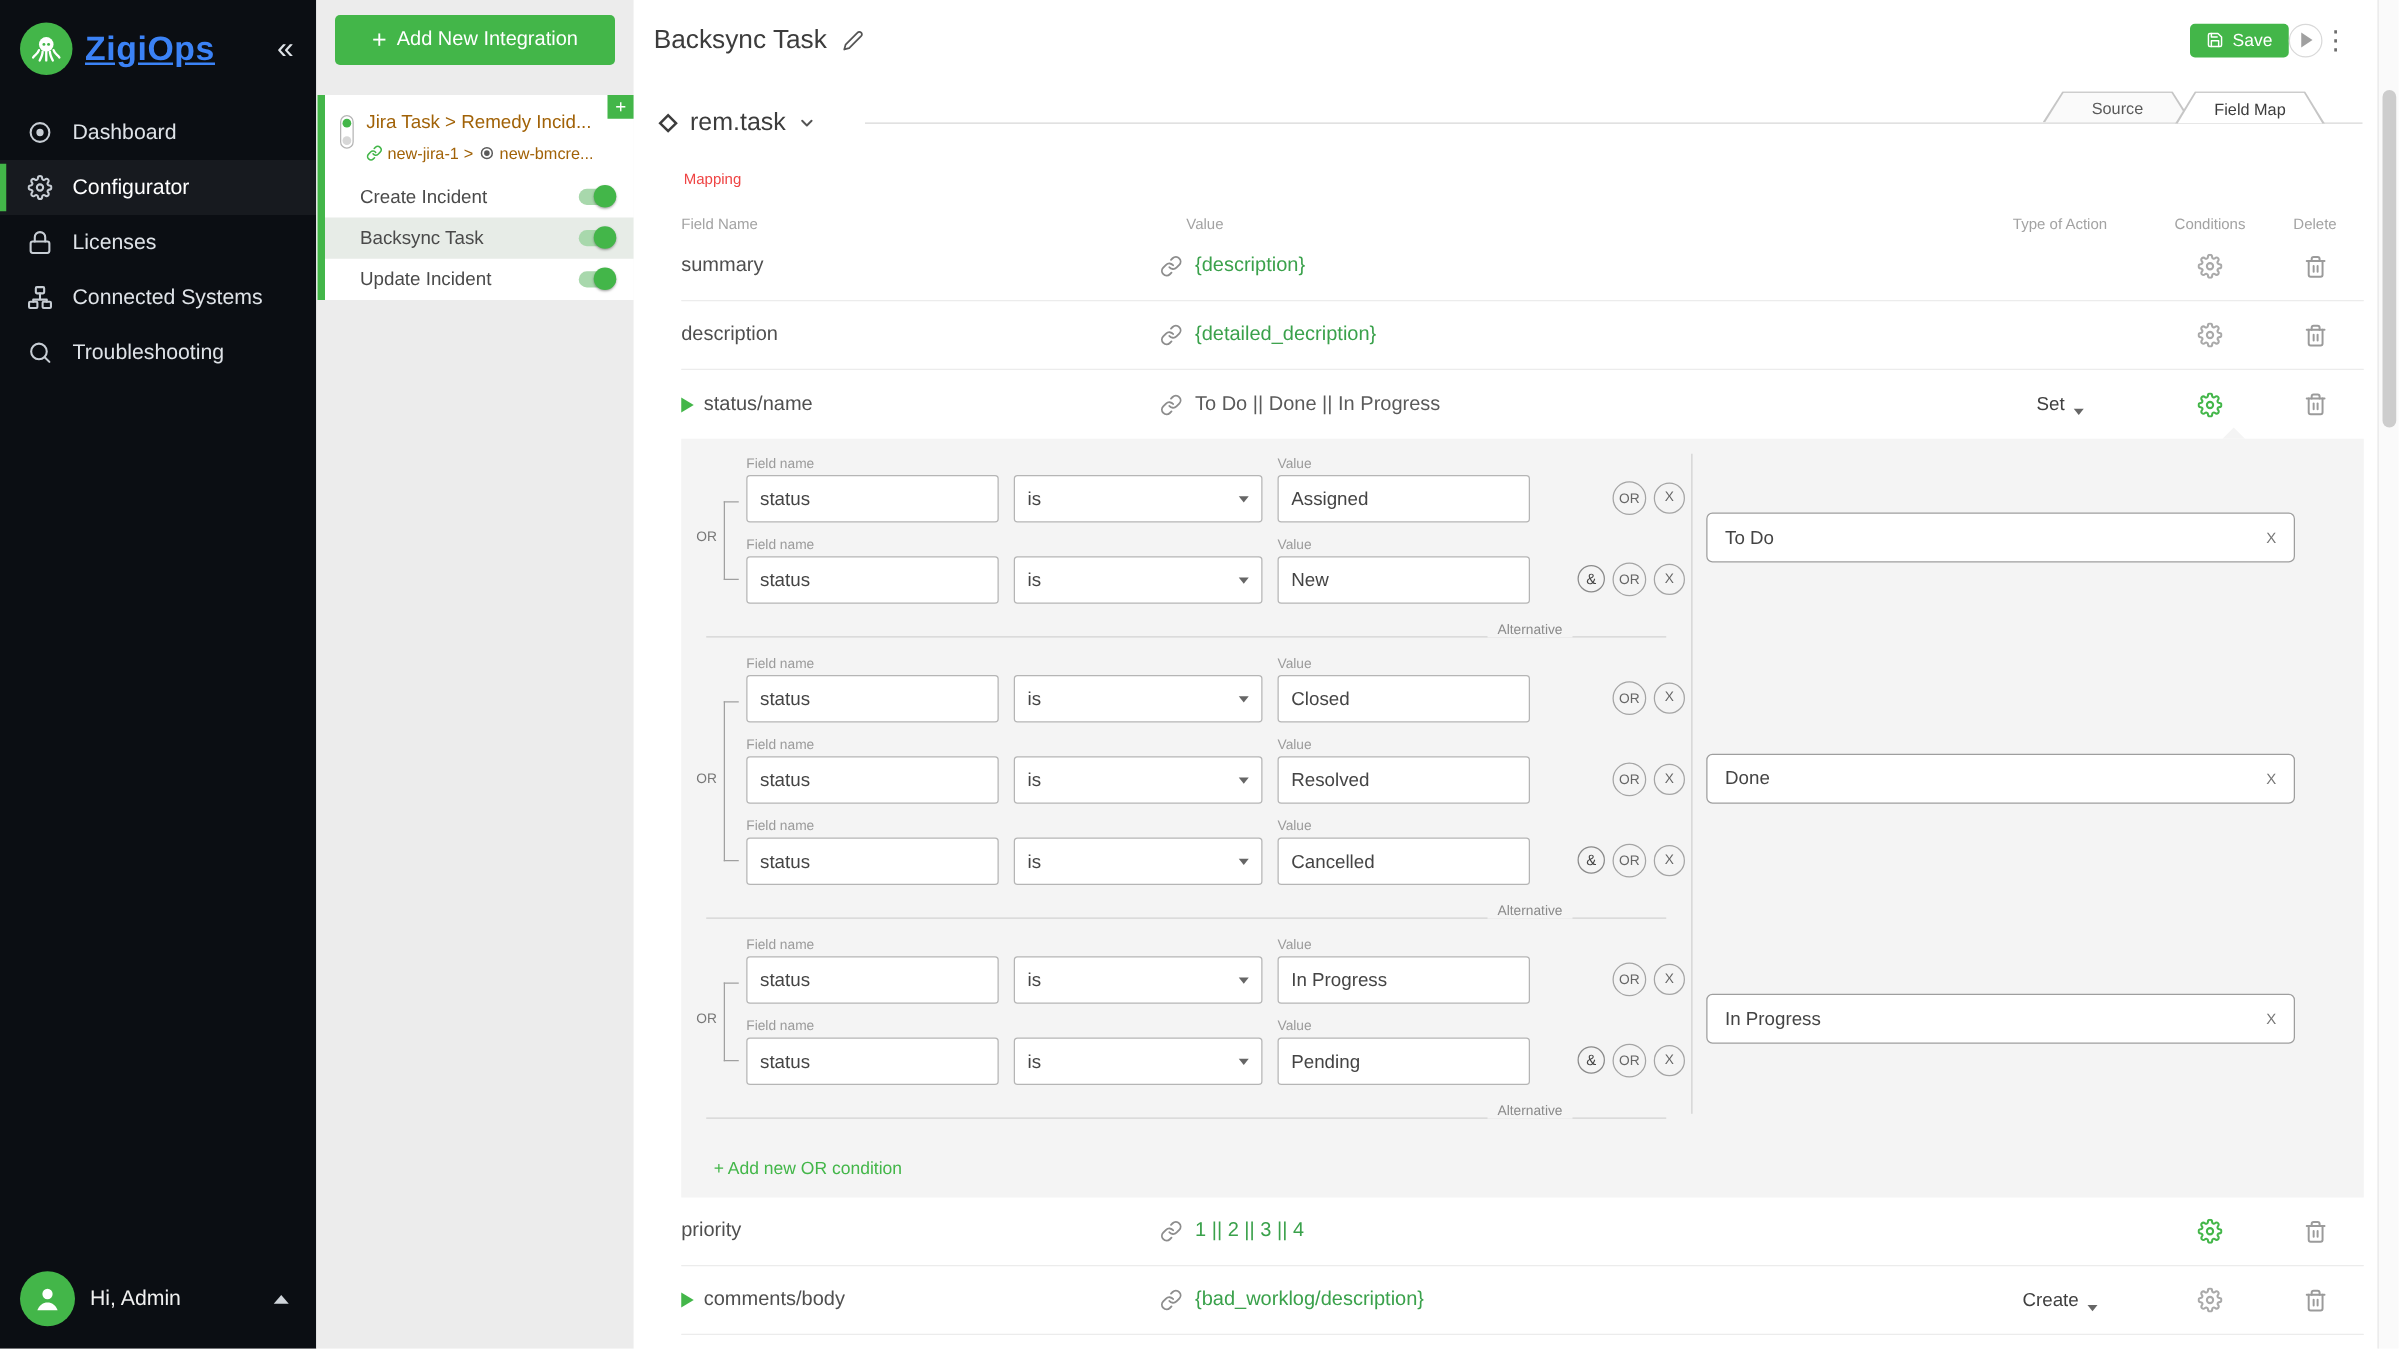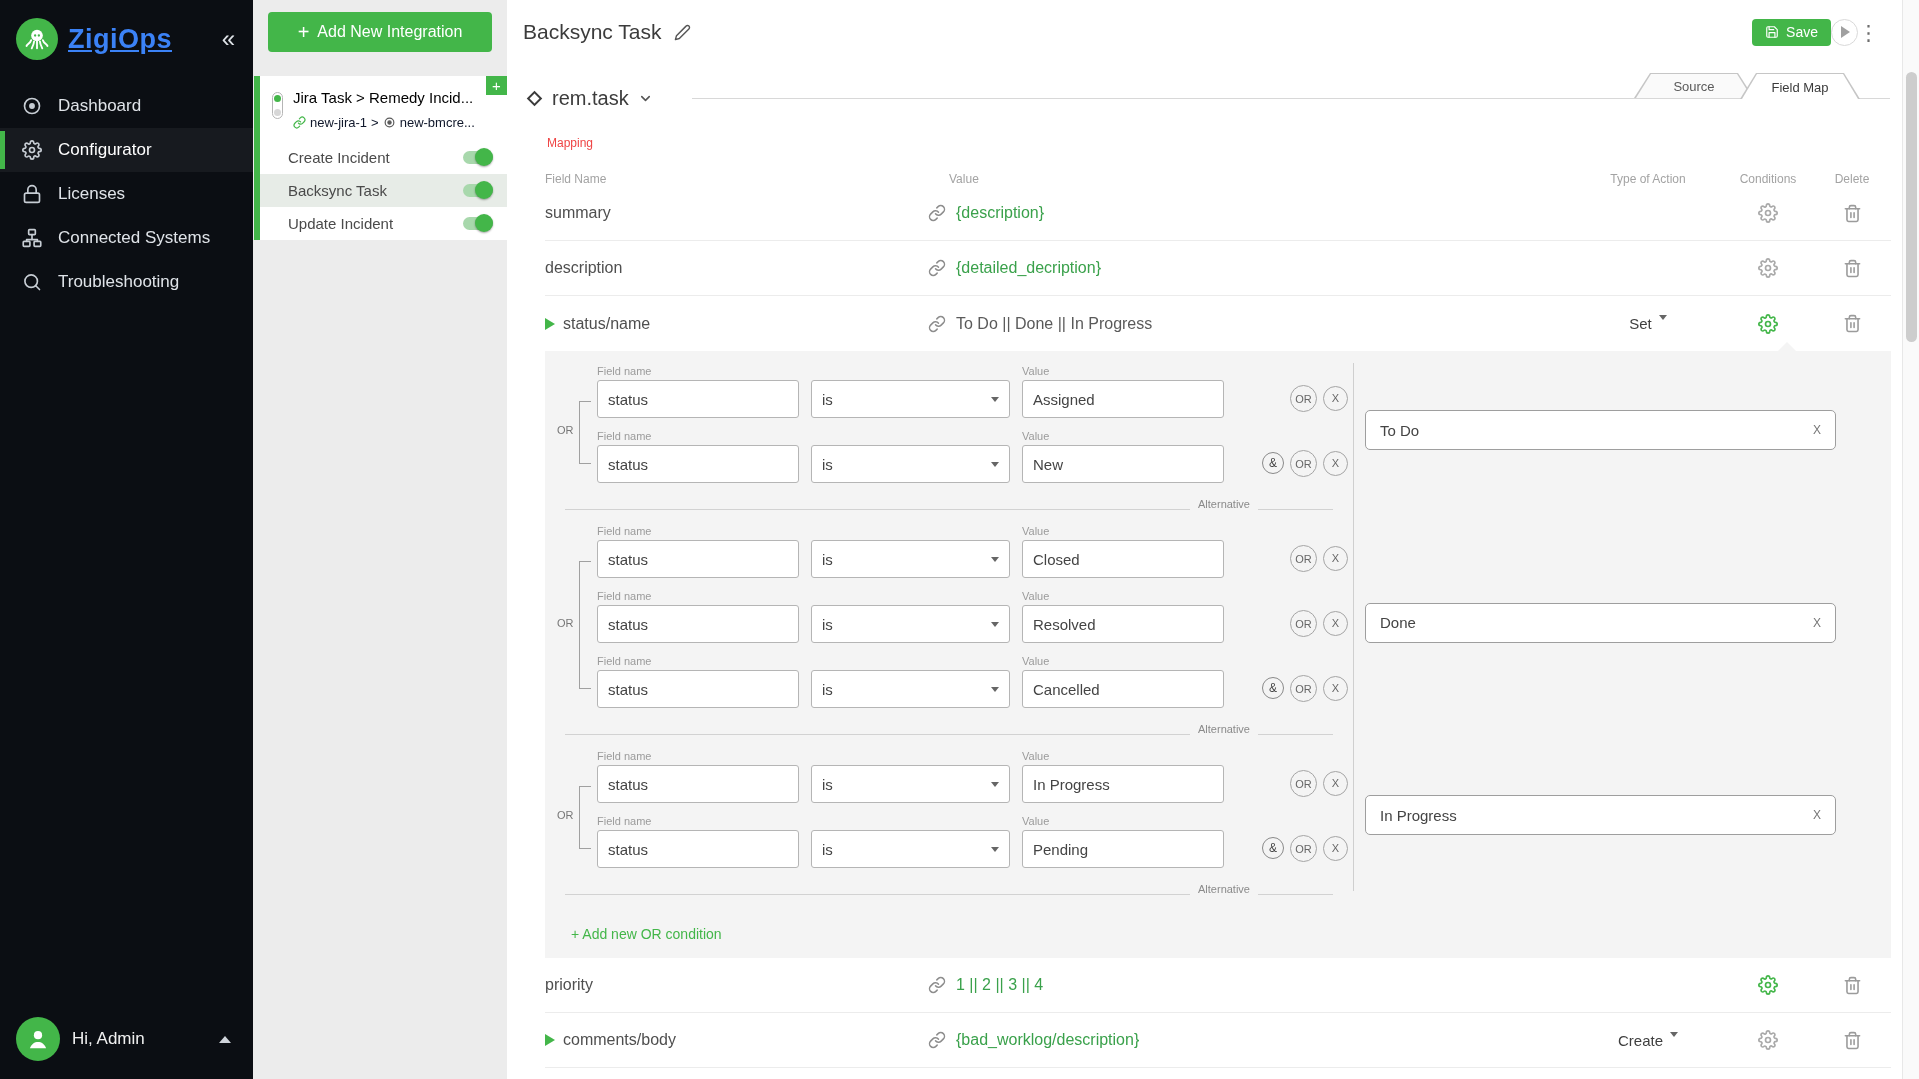--- a/index.html
+++ b/index.html
@@ -26,22 +26,22 @@
   
   .panel { width:254px; background:#ececec; flex:none; position:relative; }
   .add-btn { display:flex; align-items:center; justify-content:center; gap:8px; margin:12px 15px 0 15px; height:40px; background:#43b649; border:none; border-radius:4px; color:#fff; font-size:16px; cursor:pointer; width:224px; }
   .add-plus { font-size:20px; line-height:1; }
   .int-block { margin-top:24px; margin-left:1px; border-left:6px solid #43b649; background:#fff; }
   .int-card { position:relative; padding:13px 10px 11px 12px; display:flex; }
   .card-tab-plus { position:absolute; top:0; right:0; width:21px; height:19px; background:#43b649; color:#fff; display:flex; align-items:center; justify-content:center; font-size:15px; cursor:pointer; }
   .pill { width:11px; height:27px; border:1px solid #b5b5b5; border-radius:6px; margin-right:10px; margin-top:3px; position:relative; flex:none; }
   .pill::before { content:""; position:absolute; top:2px; left:1px; width:7px; height:7px; border-radius:50%; background:#43b649; }
   .pill::after { content:""; position:absolute; bottom:2px; left:1px; width:7px; height:7px; border-radius:50%; background:#d7d7d7; }
-  .card-title { font-size:15px; color:#000000; white-space:nowrap; overflow:hidden; max-width:190px; }
-  .card-sub { margin-top:9px; font-size:13px; color:#0f172a; display:flex; align-items:center; gap:4px; white-space:nowrap; overflow:hidden; max-width:195px; }
+  .card-title { font-size:15px; color:#a16207; white-space:nowrap; overflow:hidden; max-width:190px; }
+  .card-sub { margin-top:9px; font-size:13px; color:#a16207; display:flex; align-items:center; gap:4px; white-space:nowrap; overflow:hidden; max-width:195px; }
   .card-sub .lico { width:13px; height:13px; color:#43b649; flex:none; }
   .card-sub .tico { width:13px; height:13px; color:#5a5a5a; flex:none; }
   .task-row { height:33px; display:flex; align-items:center; padding:0 14px 0 28px; font-size:15px; color:#4a4a4a; cursor:pointer; }
   .task-row.selected { background:#e7ece7; }
   .toggle { margin-left:auto; width:30px; height:13px; border-radius:8px; background:#a8d8ac; position:relative; cursor:pointer; flex:none; }
   .toggle::after { content:""; position:absolute; right:0; top:-3px; width:18px; height:18px; border-radius:50%; background:#43b649; box-shadow:0 1px 2px rgba(0,0,0,.35); }
 
   
   .main { flex:1; position:relative; background:#fff; min-width:0; }
   .main-header { height:64px; display:flex; align-items:center; padding:0 40px 0 16px; }
@@ -77,21 +77,21 @@
   .map-header .h-c { text-align:center; }
   .map-row { display:grid; grid-template-columns:383px 1fr 150px 90px 78px; align-items:center; height:55px; border-bottom:1px solid #ececec; font-size:16px; color:#4f4f4f; }
   .map-row.no-border { border-bottom:none; }
   .field-cell { display:flex; align-items:center; gap:8px; }
   .expander { width:0; height:0; border-left:10px solid #43b649; border-top:6px solid transparent; border-bottom:6px solid transparent; cursor:pointer; flex:none; }
   .value-cell { display:flex; align-items:center; gap:10px; min-width:0; }
   .link-ico { width:18px; height:18px; color:#8d8d8d; flex:none; }
   .value-text { white-space:nowrap; overflow:hidden; }
   .value-text.green { color:#3aa14b; }
   .value-text.dark { color:#5a5a5a; }
-  .action-cell { display:flex; align-items:flex-start; justify-content:center; gap:7px; font-size:15px; color:#3f3f3f; cursor:pointer; }
+  .action-cell { display:flex; align-items:flex-end; justify-content:center; gap:7px; font-size:15px; color:#3f3f3f; cursor:pointer; }
   .caret-dn { width:0; height:0; border-left:4px solid transparent; border-right:4px solid transparent; border-top:5px solid #666; }
   .cond-cell,.del-cell { display:flex; justify-content:center; }
   .icon-btn { background:none; border:none; cursor:pointer; padding:0; display:flex; }
   .gear-ico { width:20px; height:20px; color:#a9a9a9; }
   .gear-ico.green { color:#43b649; }
   .trash-ico { width:19px; height:19px; color:#9b9b9b; }
 
   
   .cond-panel { position:relative; background:#f4f4f4; padding:14px 0 10px 0; }
   .panel-notch { position:absolute; top:-9px; right:95px; width:0; height:0; border-left:9px solid transparent; border-right:9px solid transparent; border-bottom:9px solid #f4f4f4; }

